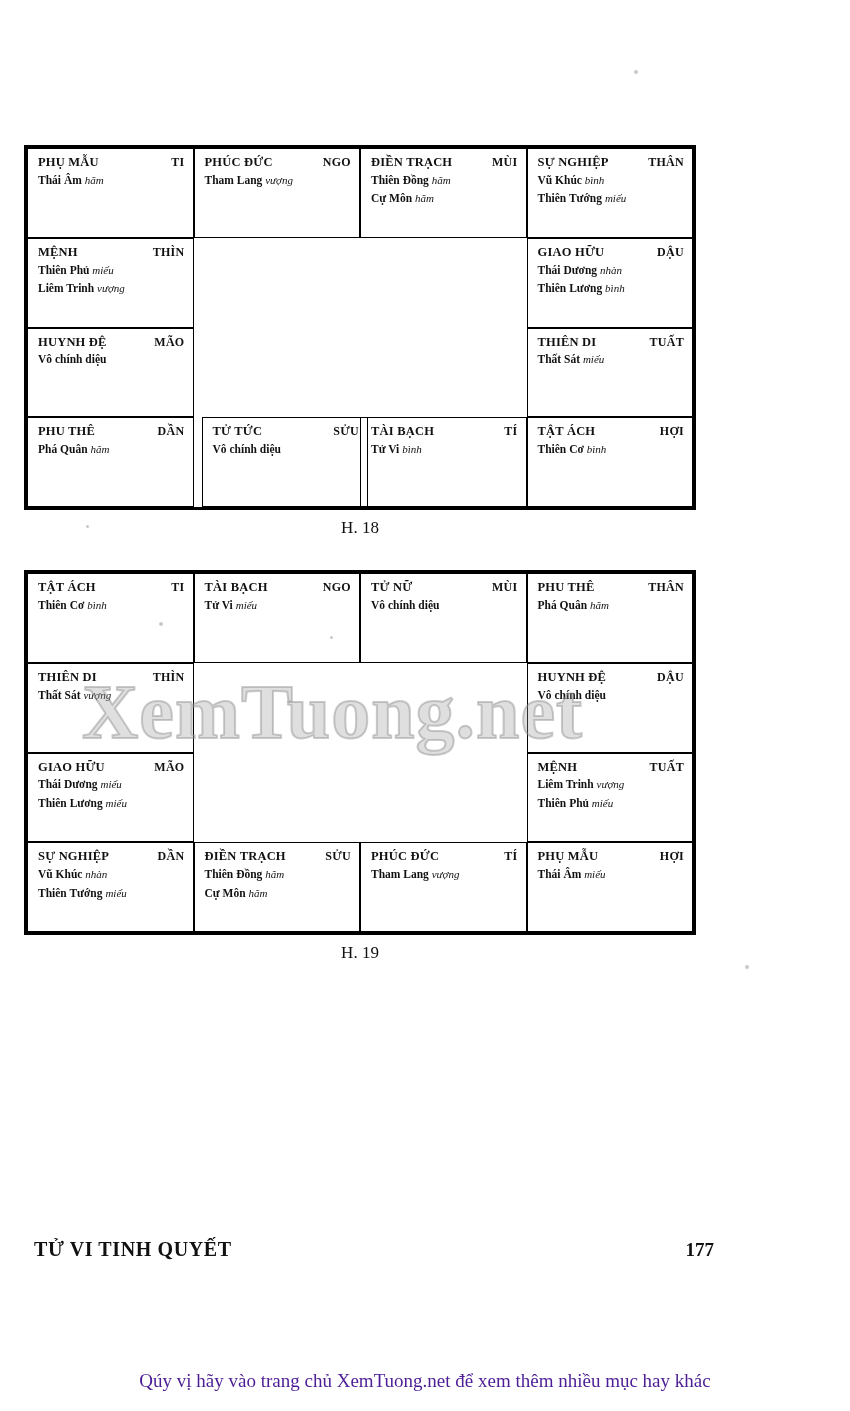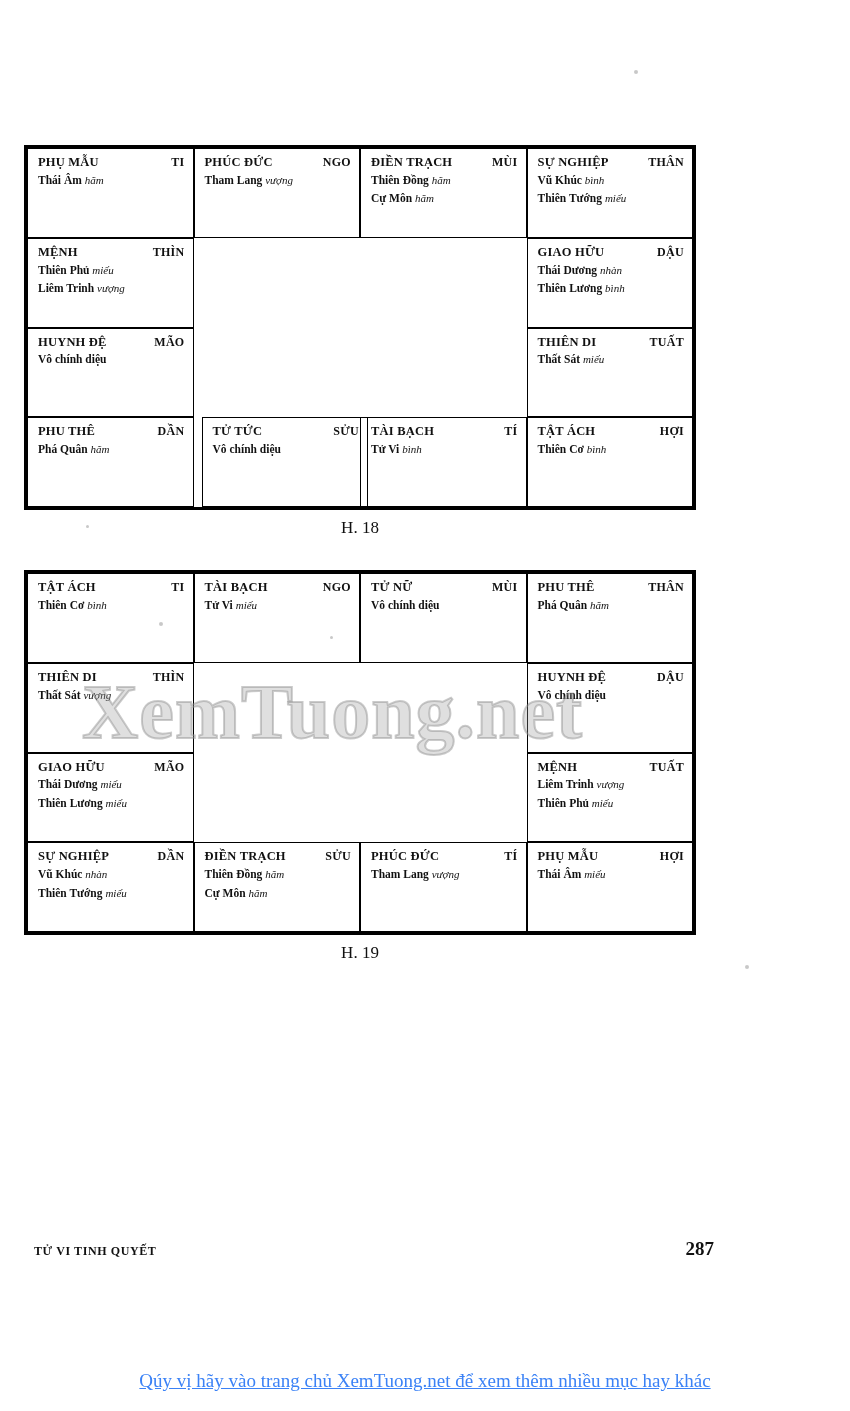--- a/index.html
+++ b/index.html
@@ -111,38 +111,37 @@
     position: absolute;
     left: 34px;
     top: 1238px;
     width: 680px;
     display: flex;
     justify-content: space-between;
     align-items: baseline;
   }
   .footer-title {
     font-weight: bold;
-    font-size: 12px;
+    font-size: 20px;
     letter-spacing: .6px;
   }
   .footer-page {
     font-weight: bold;
     font-size: 19px;
   }
 
   .bottom-note {
     position: absolute;
     left: 0;
     top: 1370px;
     width: 850px;
     text-align: center;
     font-size: 19px;
     font-family: "Liberation Serif", serif;
-    color: #3b82f6;
-    text-decoration: underline;
+    color: #4c1d95;
   }
 
   
   .watermark {
     position: absolute;
     left: 82px;
     top: 640px;
     width: 700px;
     font-family: "Liberation Serif", serif;
     font-size: 78px;
@@ -392,18 +391,18 @@
 
   <div class="fig-label" id="fig19">H. 19</div>
 
   <div class="watermark">XemTuong.net</div>
 
   <div class="bodytext">
   </div>
 
   <div class="footer-line">
     <div class="footer-title">TỬ VI TINH QUYẾT</div>
-    <div class="footer-page">287</div>
+    <div class="footer-page">177</div>
   </div>
 
   <div class="bottom-note">Qúy vị hãy vào trang chủ XemTuong.net để xem thêm nhiều mục hay khác</div>
 
 </div>
 
 </body></html>

